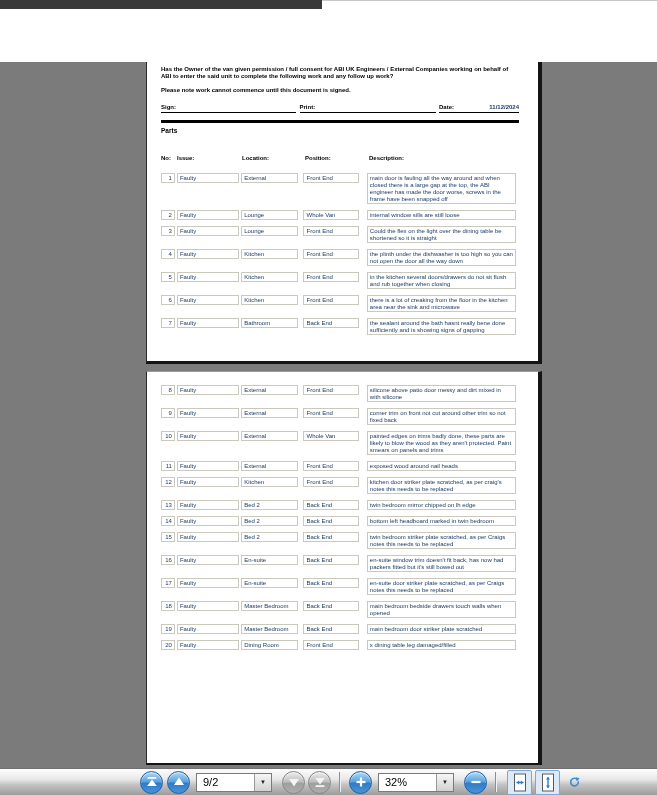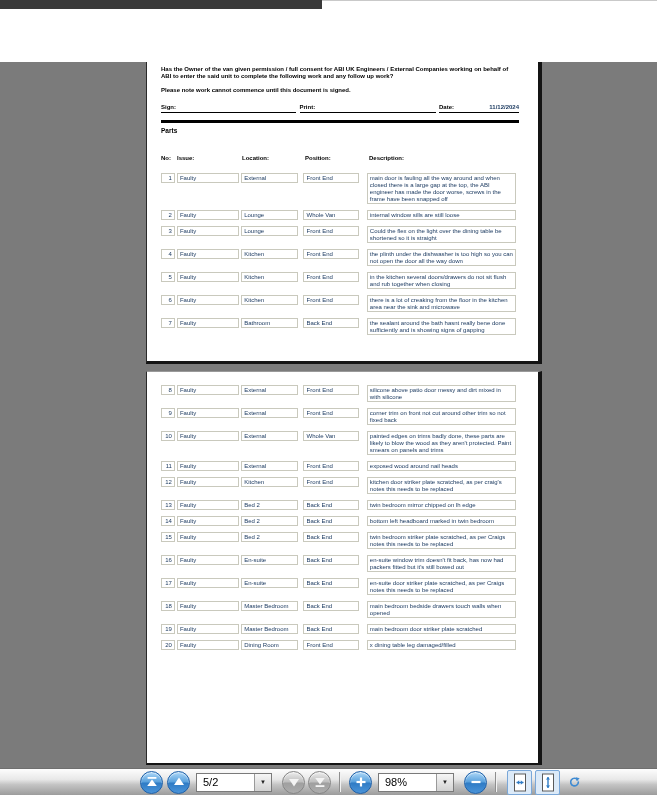--- a/index.html
+++ b/index.html
@@ -317,21 +317,21 @@
       <path d="M6 3.6 L10.8 10 H1.2 Z" fill="#fff"></path>
     </svg>
   </div>
   <div class="cbtn mr6">
     <svg width="12" height="12" viewBox="0 0 12 12">
       <path d="M6 1.6 L11 9 H1 Z" fill="#fff"></path>
     </svg>
   </div>
 
   <div class="combo mr10">
-    <span class="combo-text">5/2</span>
+    <span class="combo-text">9/2</span>
     <span class="combo-btn">
       <span>▼</span>
     </span>
   </div>
 
   <div class="cbtn disabled mr3">
     <svg width="12" height="12" viewBox="0 0 12 12">
       <path d="M6 10.4 L1 3 H11 Z" fill="#f4f4f4"></path>
     </svg>
   </div>
@@ -345,21 +345,21 @@
   <div class="sep mr8"></div>
 
   <div class="cbtn mr6">
     <svg width="12" height="12" viewBox="0 0 12 12">
       <rect x="1.5" y="4.9" width="9" height="2.2" fill="#fff"></rect>
       <rect x="4.9" y="1.5" width="2.2" height="9" fill="#fff"></rect>
     </svg>
   </div>
 
   <div class="combo mr10">
-    <span class="combo-text">98%</span>
+    <span class="combo-text">32%</span>
     <span class="combo-btn">
       <span>▼</span>
     </span>
   </div>
 
   <div class="cbtn mr8">
     <svg width="12" height="12" viewBox="0 0 12 12">
       <rect x="1.5" y="4.9" width="9" height="2.2" fill="#fff"></rect>
     </svg>
   </div>

